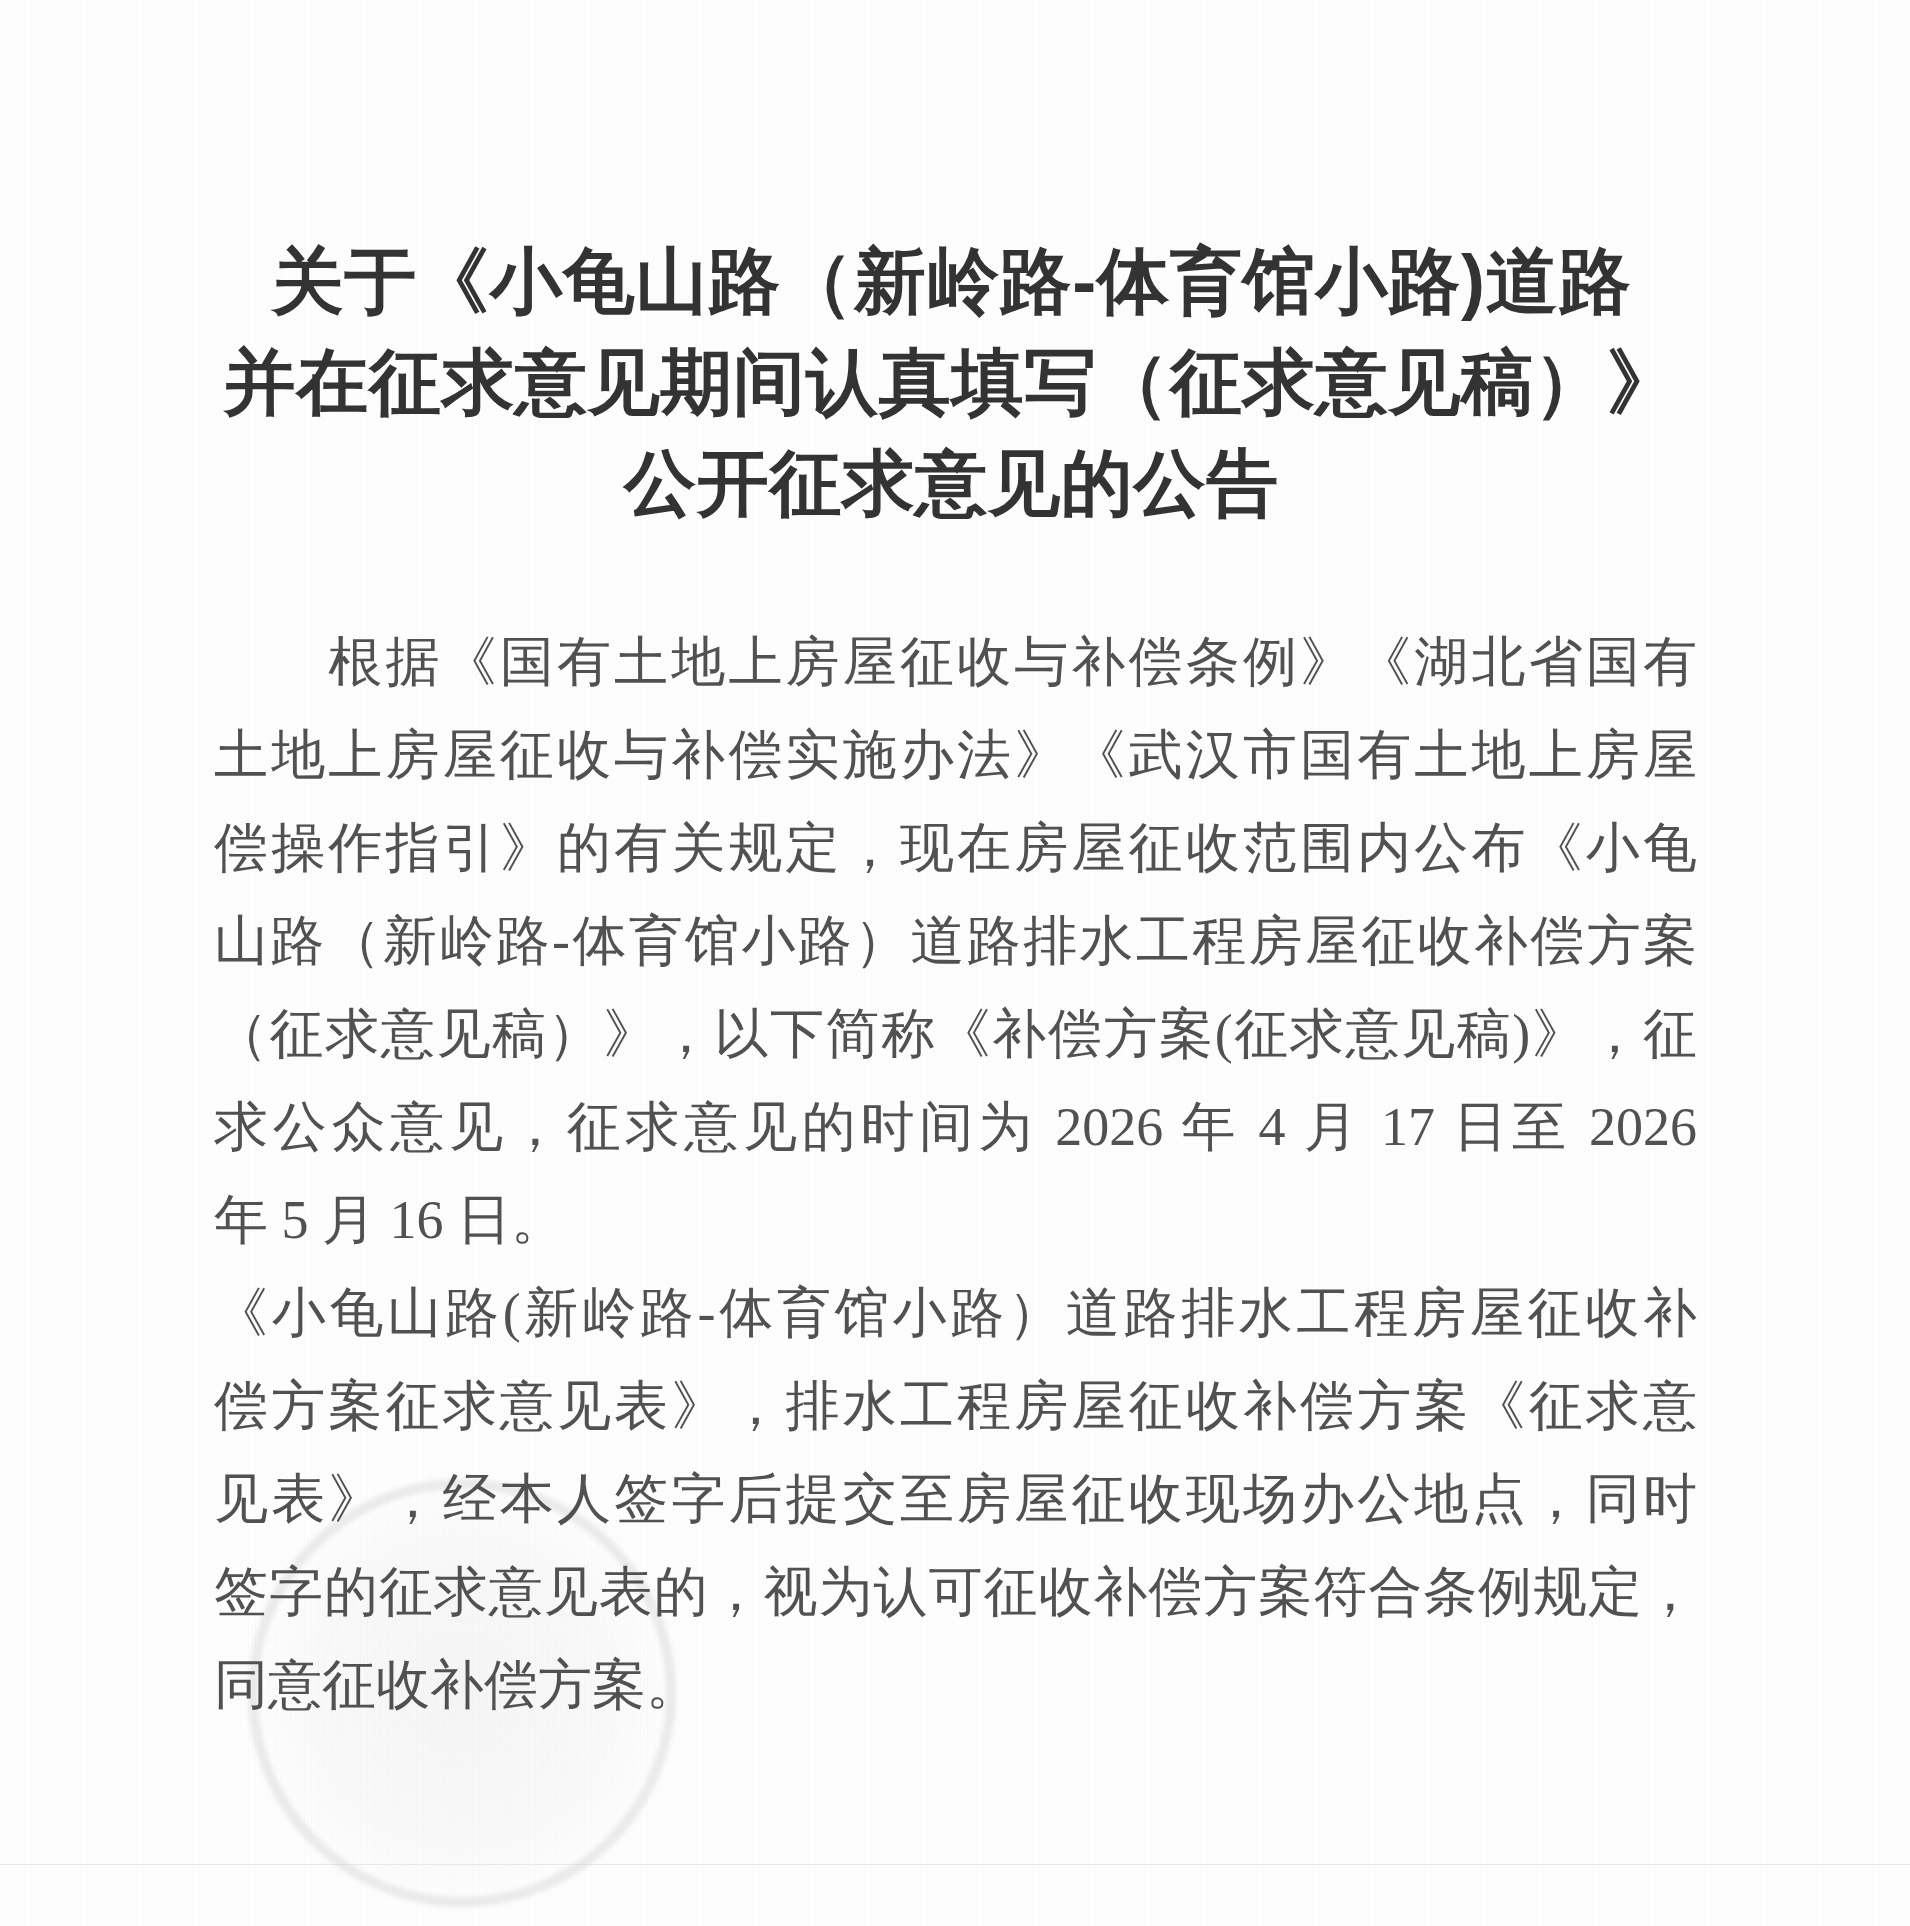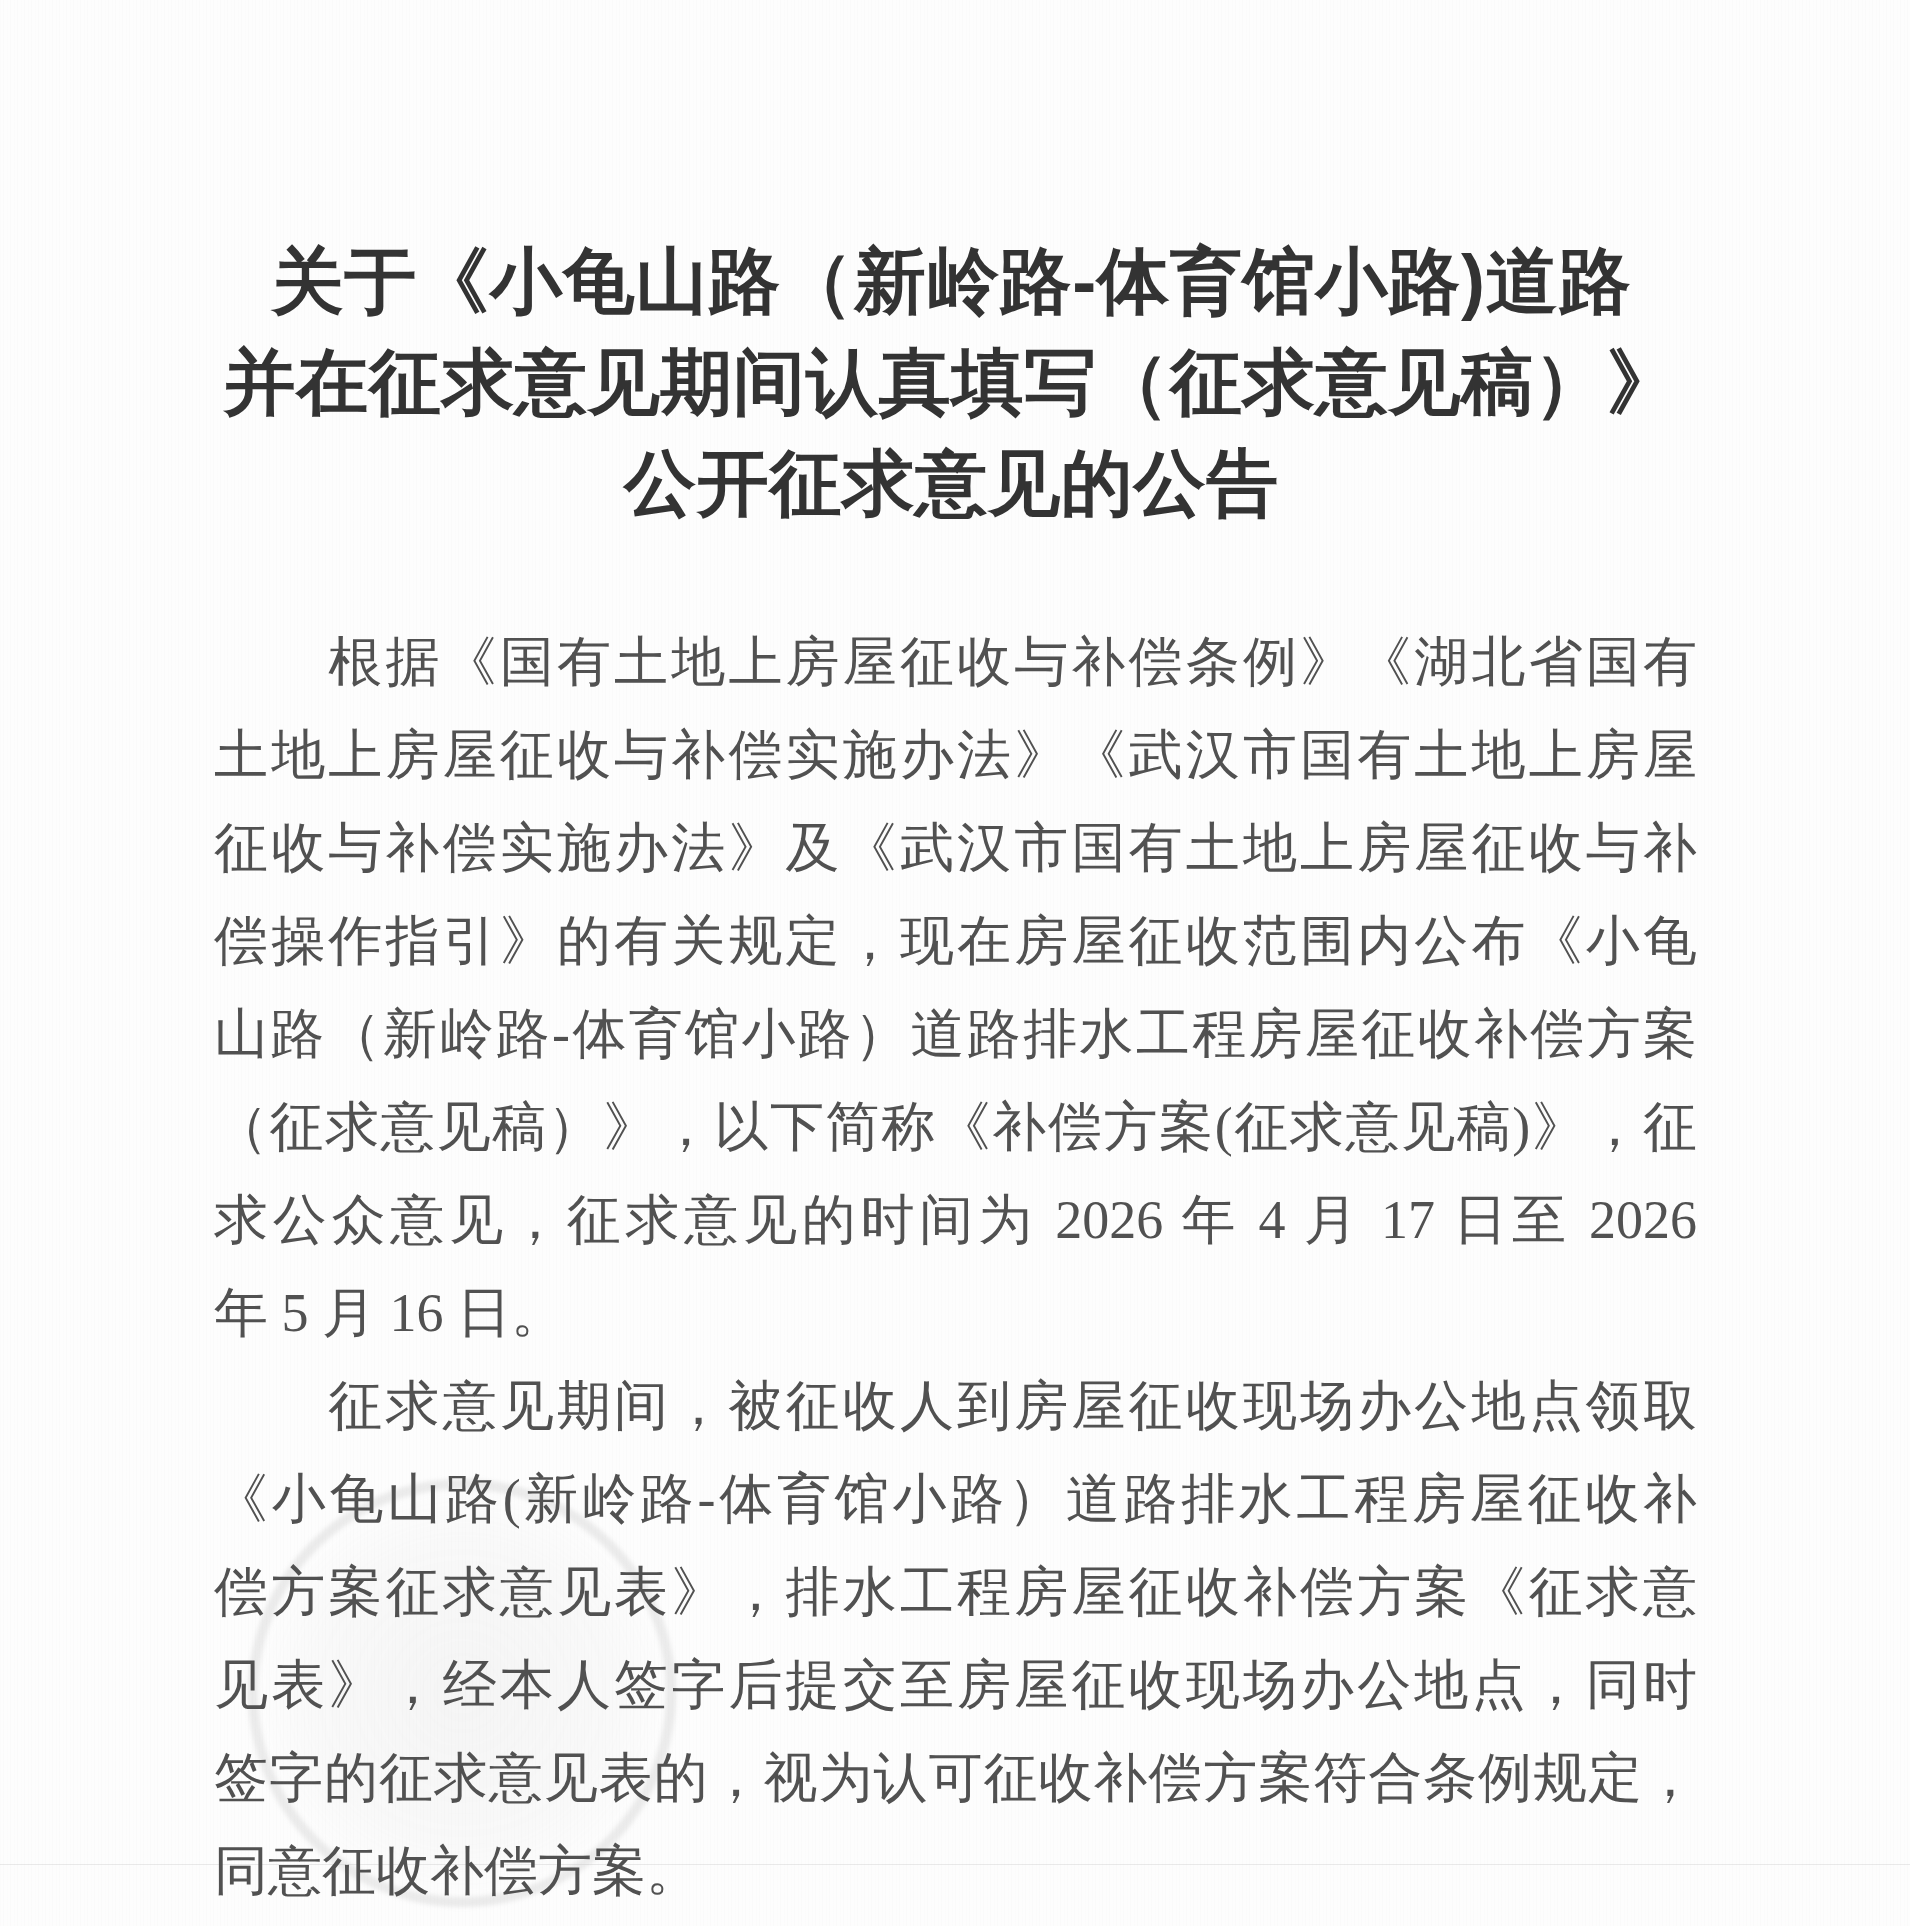--- a/index.html
+++ b/index.html
@@ -84,27 +84,25 @@
 
   <div class="title-block">
     <div>关于《小龟山路（新岭路-体育馆小路)道路</div>
     <div>并在征求意见期间认真填写（征求意见稿）》</div>
     <div>公开征求意见的公告</div>
   </div>
 
   <div class="body-block">
     <div class="bline">　　根据《国有土地上房屋征收与补偿条例》《湖北省国有</div>
     <div class="bline">土地上房屋征收与补偿实施办法》《武汉市国有土地上房屋</div>
-    <div class="bline">征收与补偿实施办法》及《武汉市国有土地上房屋征收与补</div>
     <div class="bline">偿操作指引》的有关规定，现在房屋征收范围内公布《小龟</div>
     <div class="bline">山路（新岭路-体育馆小路）道路排水工程房屋征收补偿方案</div>
     <div class="bline">（征求意见稿）》，以下简称《补偿方案(征求意见稿)》，征</div>
     <div class="bline">求公众意见，征求意见的时间为 2026 年 4 月 17 日至 2026</div>
     <div class="bline short">年 5 月 16 日。</div>
-    <div class="bline">　　征求意见期间，被征收人到房屋征收现场办公地点领取</div>
     <div class="bline">《小龟山路(新岭路-体育馆小路）道路排水工程房屋征收补</div>
     <div class="bline">偿方案征求意见表》，排水工程房屋征收补偿方案《征求意</div>
     <div class="bline">见表》，经本人签字后提交至房屋征收现场办公地点，同时</div>
     <div class="bline">签字的征求意见表的，视为认可征收补偿方案符合条例规定，</div>
     <div class="bline short">同意征收补偿方案。</div>
 
   </div>
 
 </div>
 

